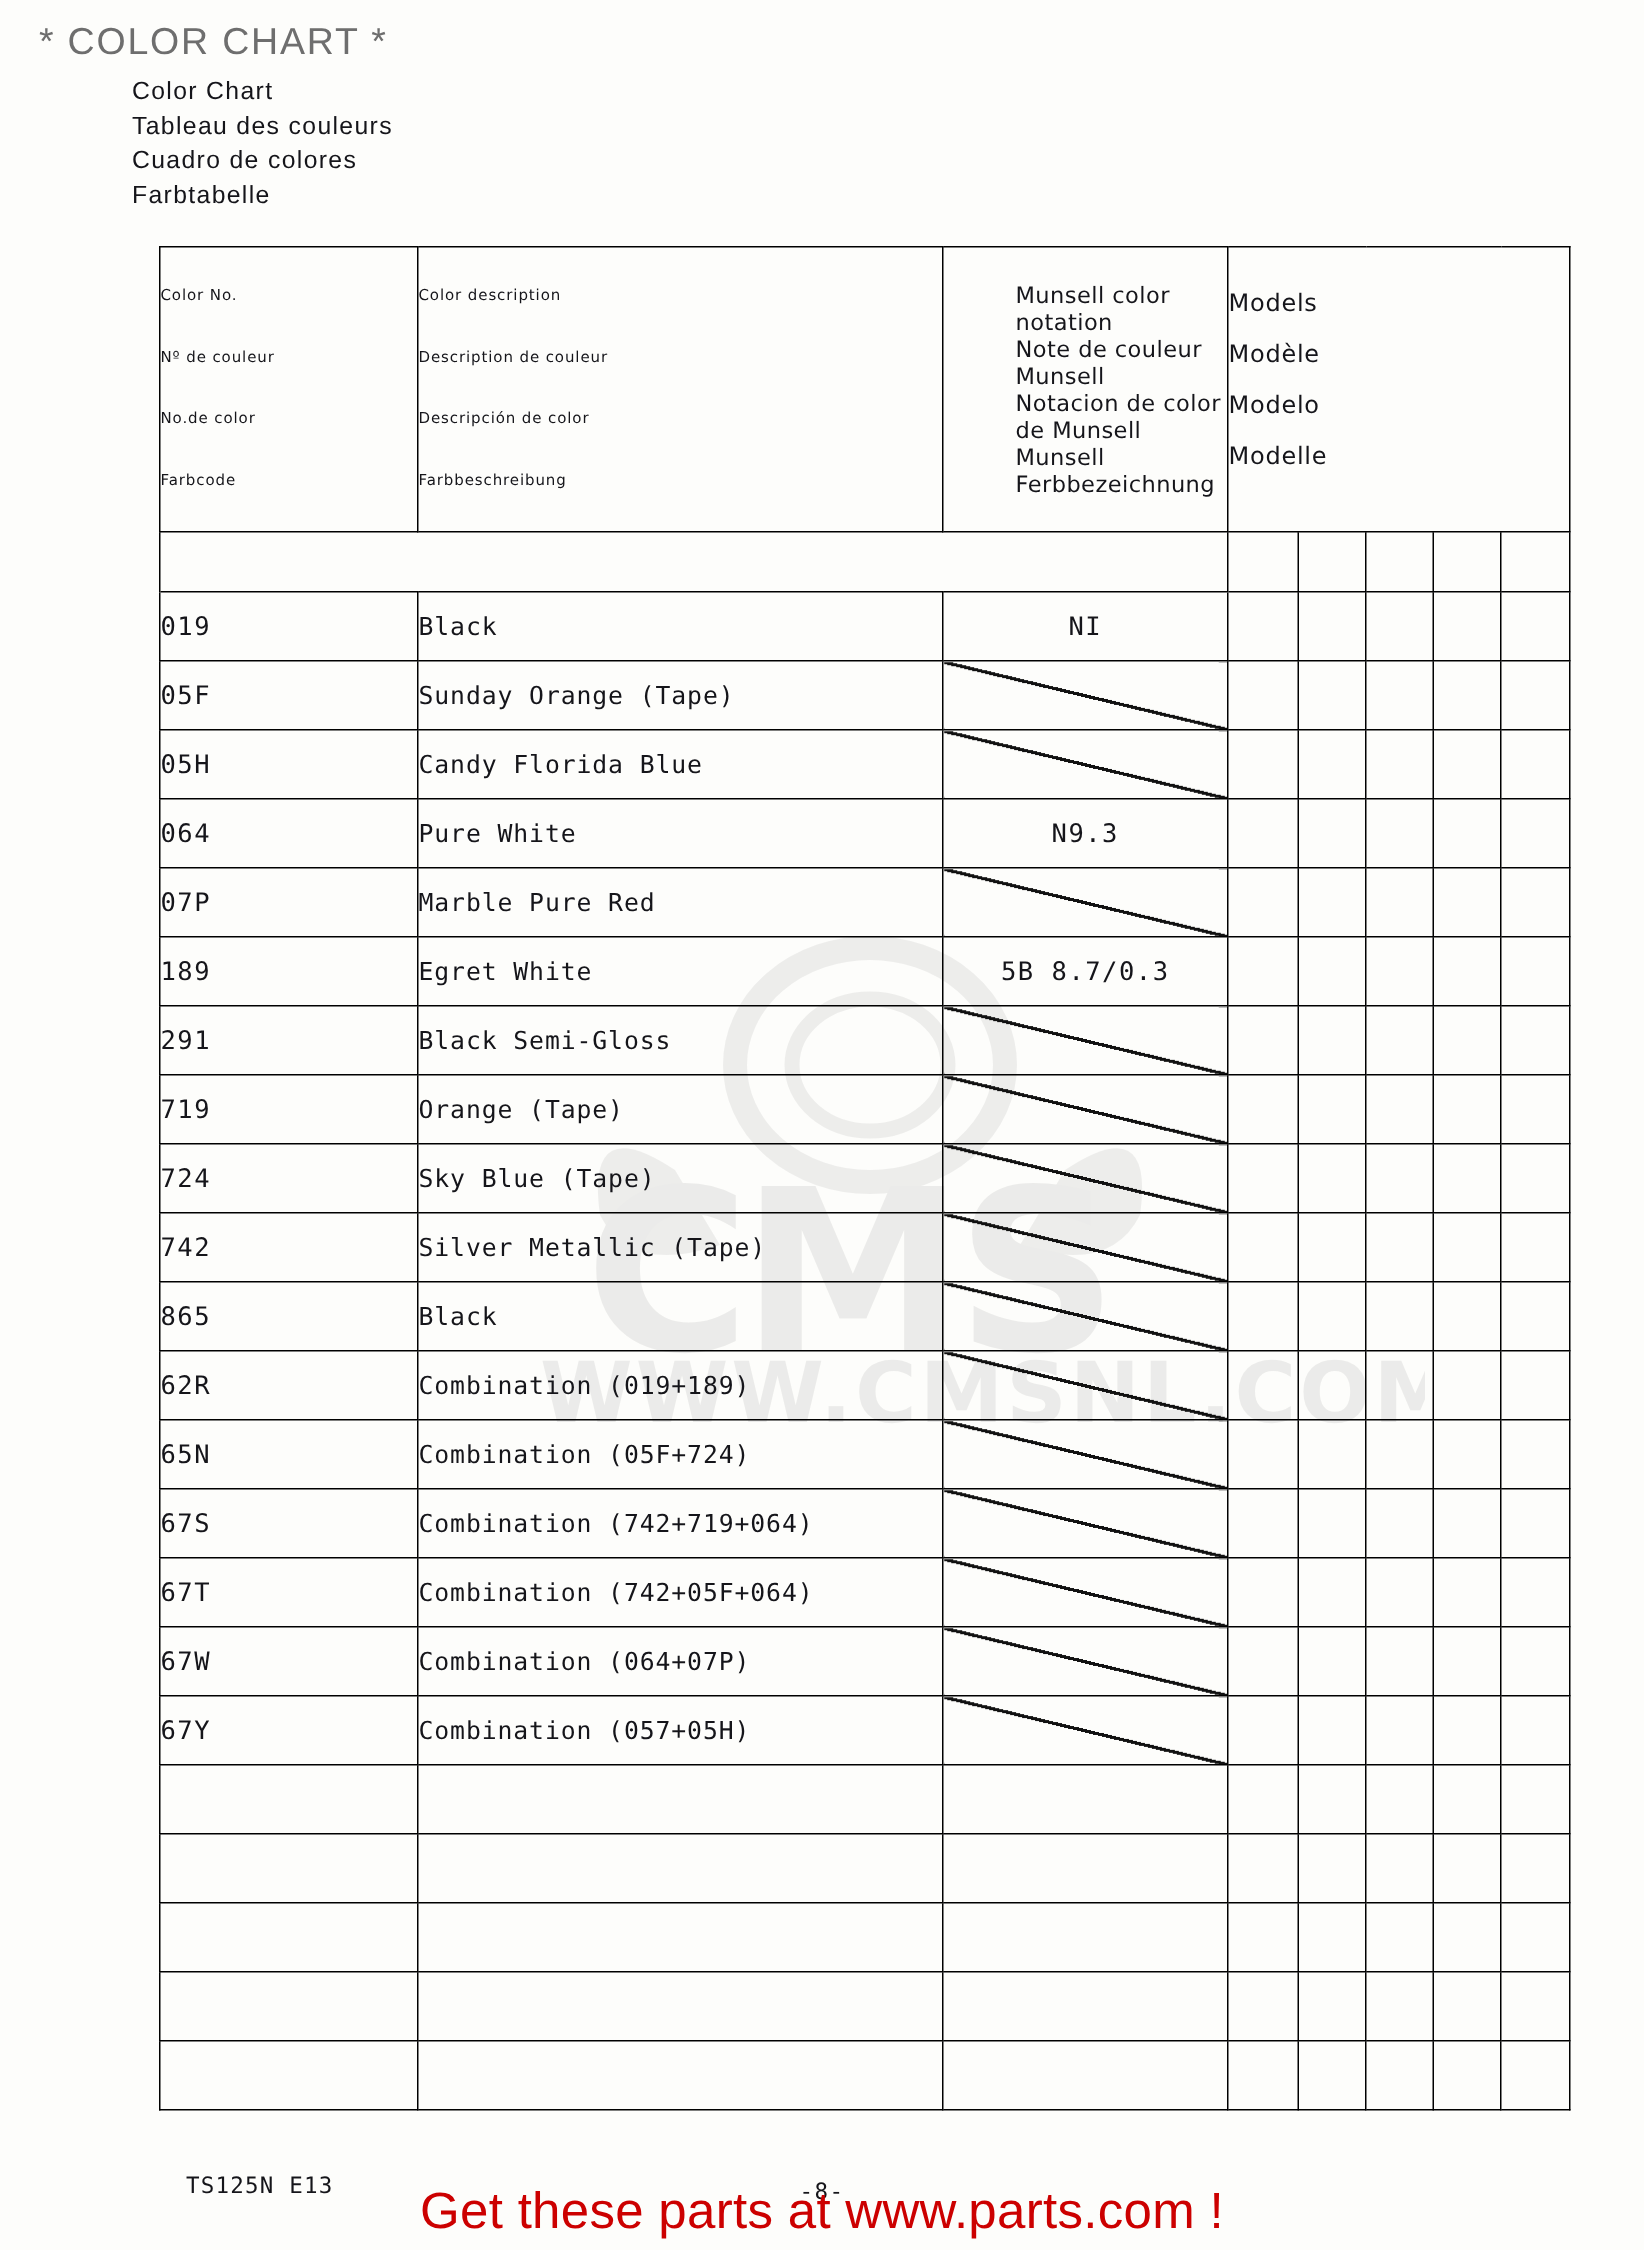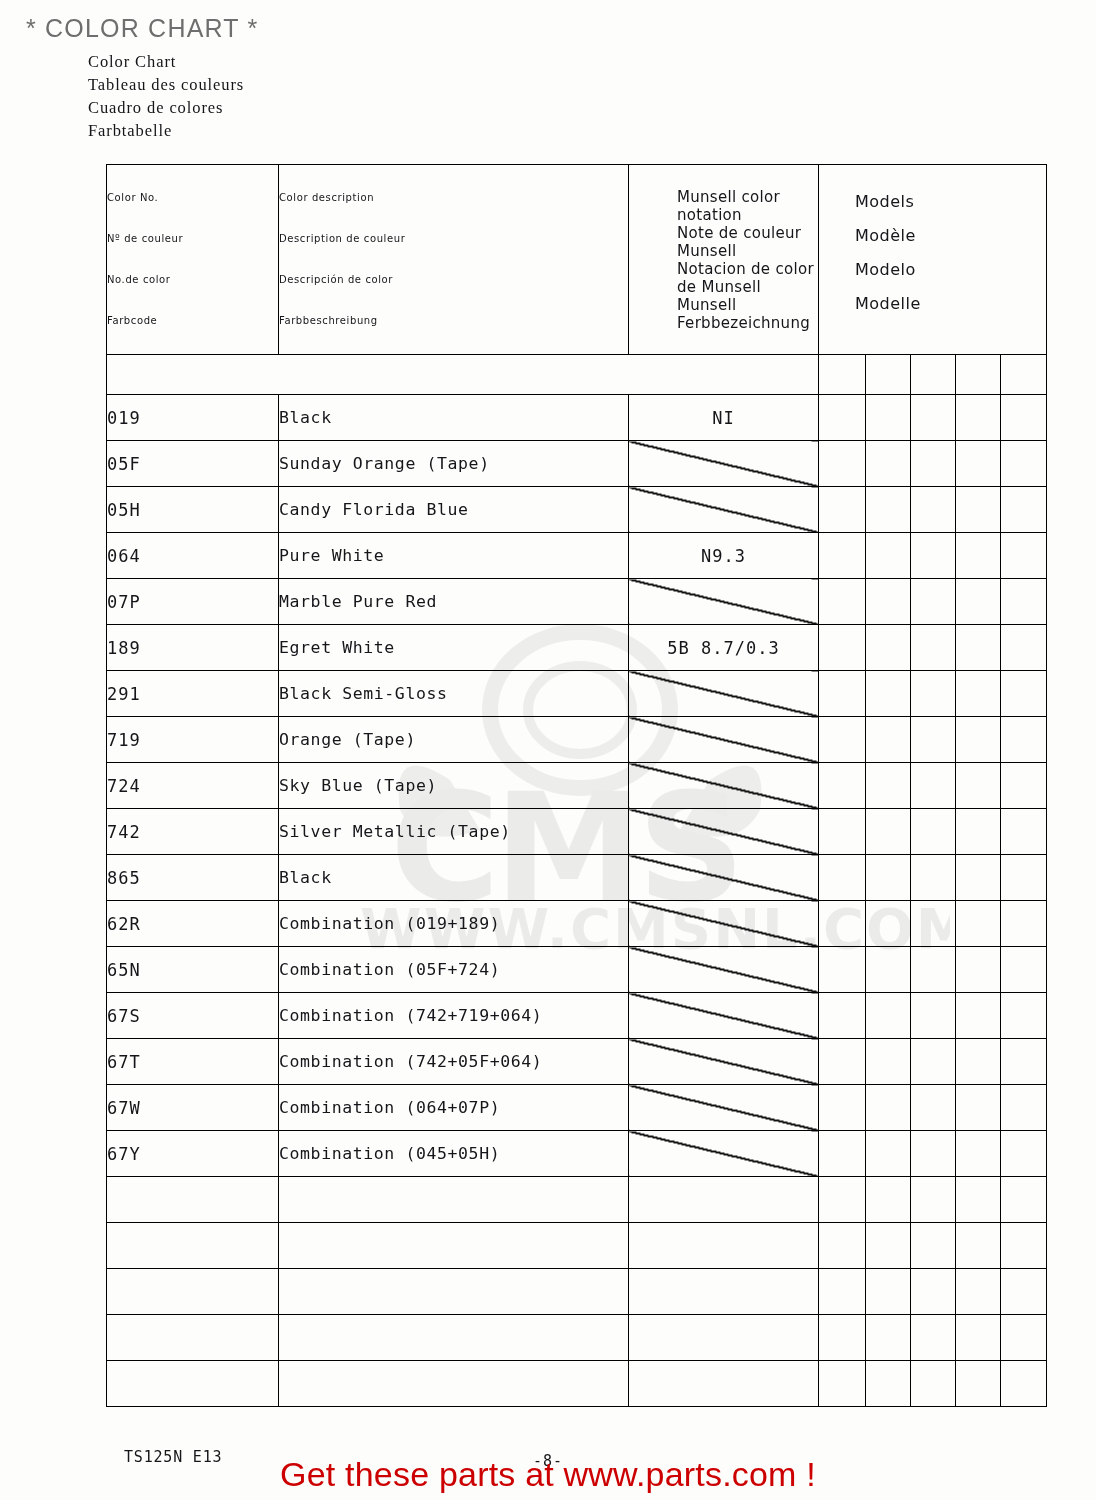--- a/index.html
+++ b/index.html
@@ -45,21 +45,21 @@
     color: #6e6e6e;
     white-space: nowrap;
     z-index: 3;
   }
   .subtitles {
     position: absolute;
     left: 88px; top: 50px;
     z-index: 3;
   }
   .subtitles div {
-    font-family: Liberation Serif, serif;
+    font-family: Liberation Sans, sans-serif;
     font-size: 16.5px;
     letter-spacing: 0.9px;
     color: #15151a;
     line-height: 23px;
     white-space: nowrap;
   }
 
   
   .tbl-wrap {
     position: absolute;
@@ -120,21 +120,20 @@
     height: 150px;
   }
   .hd-models .ln {
     font-family: "DejaVu Sans", sans-serif;
     font-size: 16px;
     letter-spacing: 0.5px;
     line-height: 20px;
     margin-bottom: 14px;
     color: #15151a;
     white-space: nowrap;
-    margin-left: 36px;
   }
   .model-subrow td { height: 40px; }
 
   
   tr.datarow td { height: 46px; }
   tr.emptyrow td { height: 46px; }
 
   .cell-no {
     text-align: left;
     font-family: "DejaVu Sans Mono", monospace;
@@ -432,21 +431,21 @@
             <td class="cell-desc">Combination (064+07P)</td>
             <td class="cell-mun diag"></td>
             <td class="cell-model mcol"></td>
             <td class="cell-model mcol"></td>
             <td class="cell-model mcol"></td>
             <td class="cell-model mcol"></td>
             <td class="cell-model mcol"></td>
           </tr>
           <tr class="datarow">
             <td class="cell-no">67Y</td>
-            <td class="cell-desc">Combination (045+05H)</td>
+            <td class="cell-desc">Combination (057+05H)</td>
             <td class="cell-mun diag"></td>
             <td class="cell-model mcol"></td>
             <td class="cell-model mcol"></td>
             <td class="cell-model mcol"></td>
             <td class="cell-model mcol"></td>
             <td class="cell-model mcol"></td>
           </tr>
           <tr class="emptyrow">
             <td class="cell-no"></td>
             <td class="cell-desc"></td>

